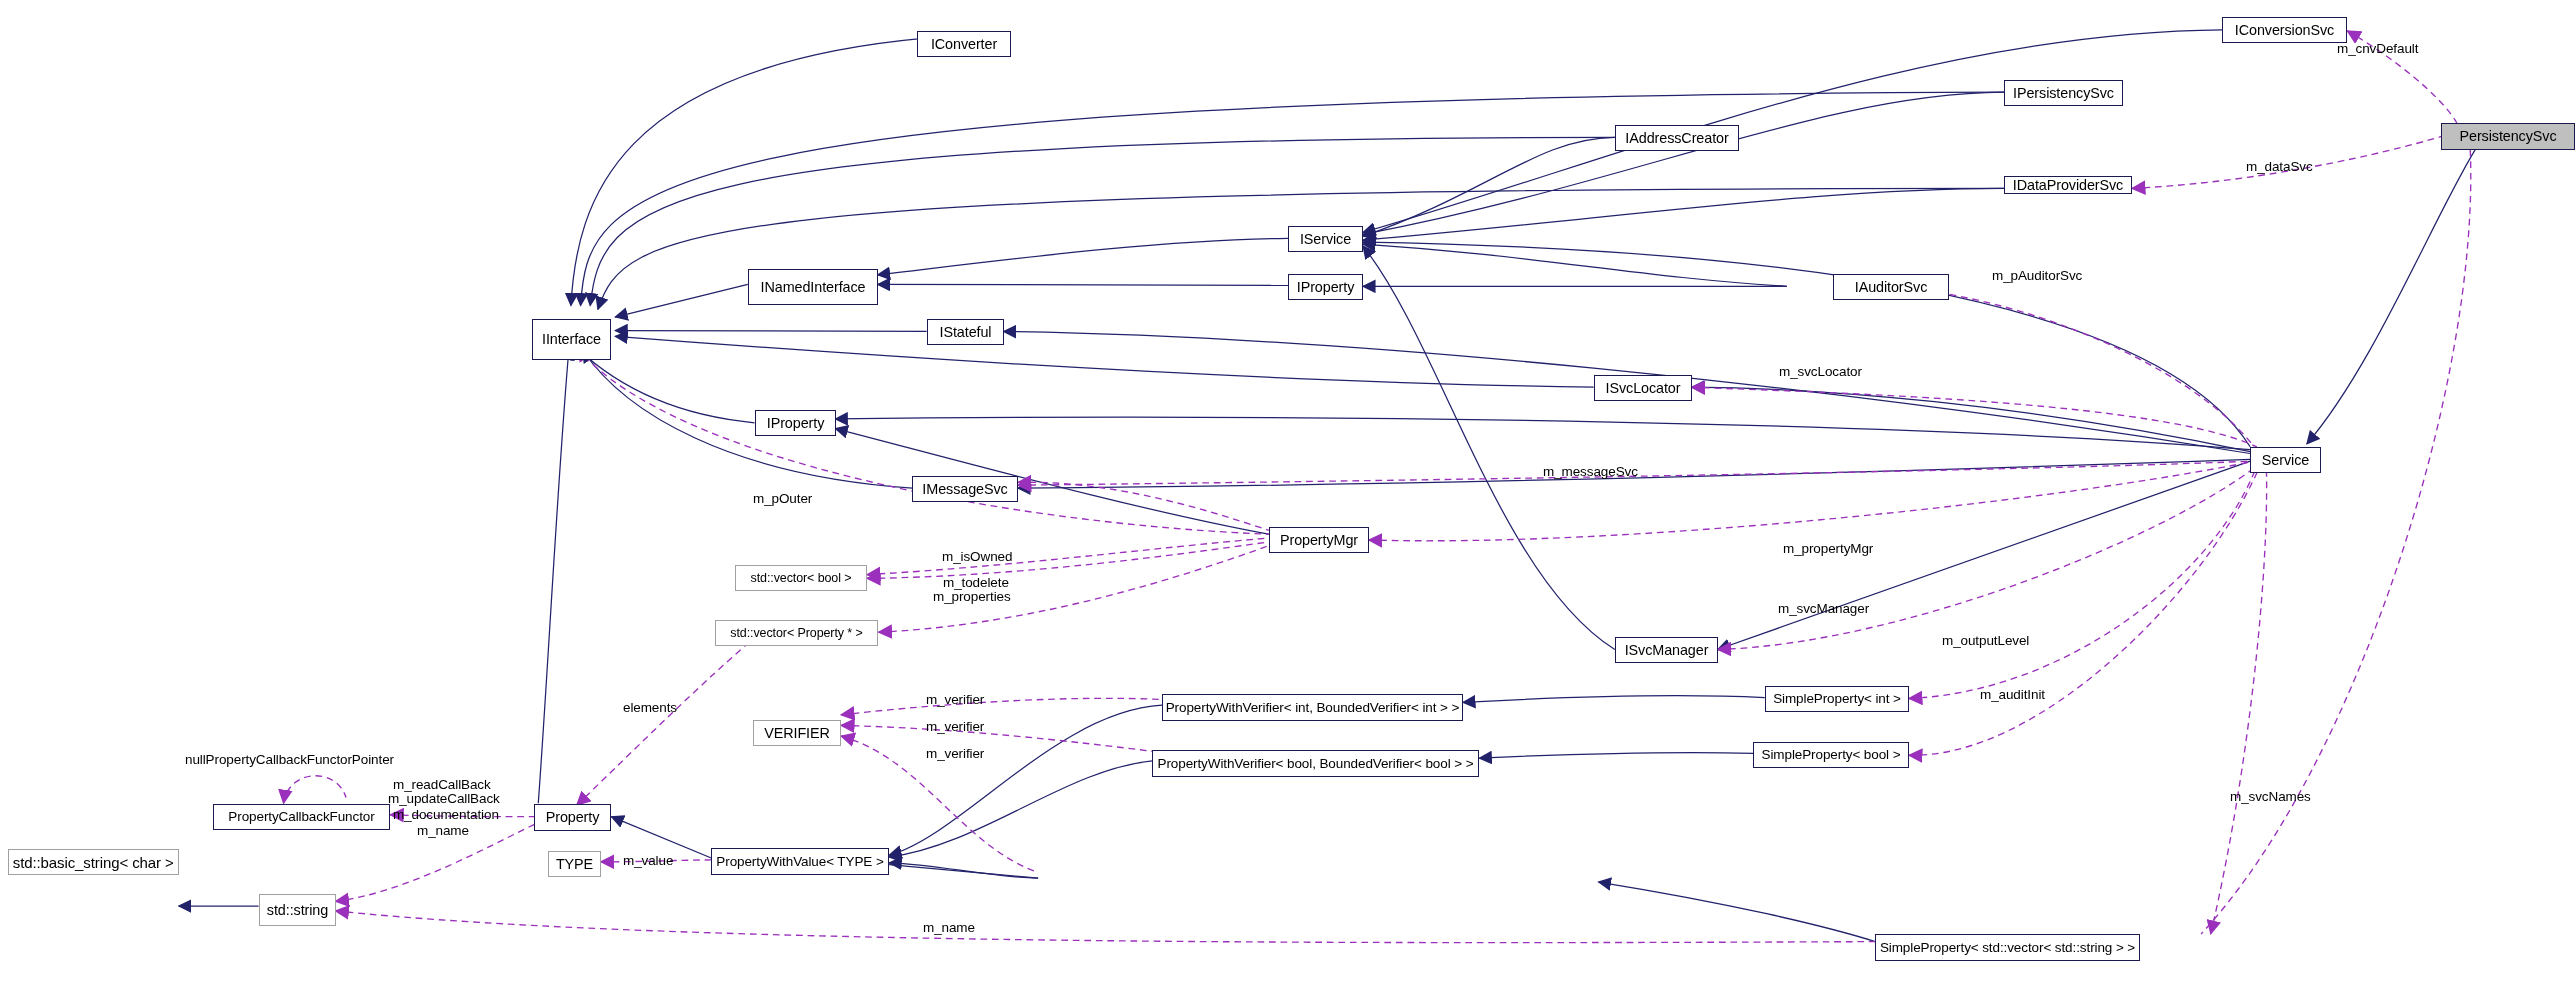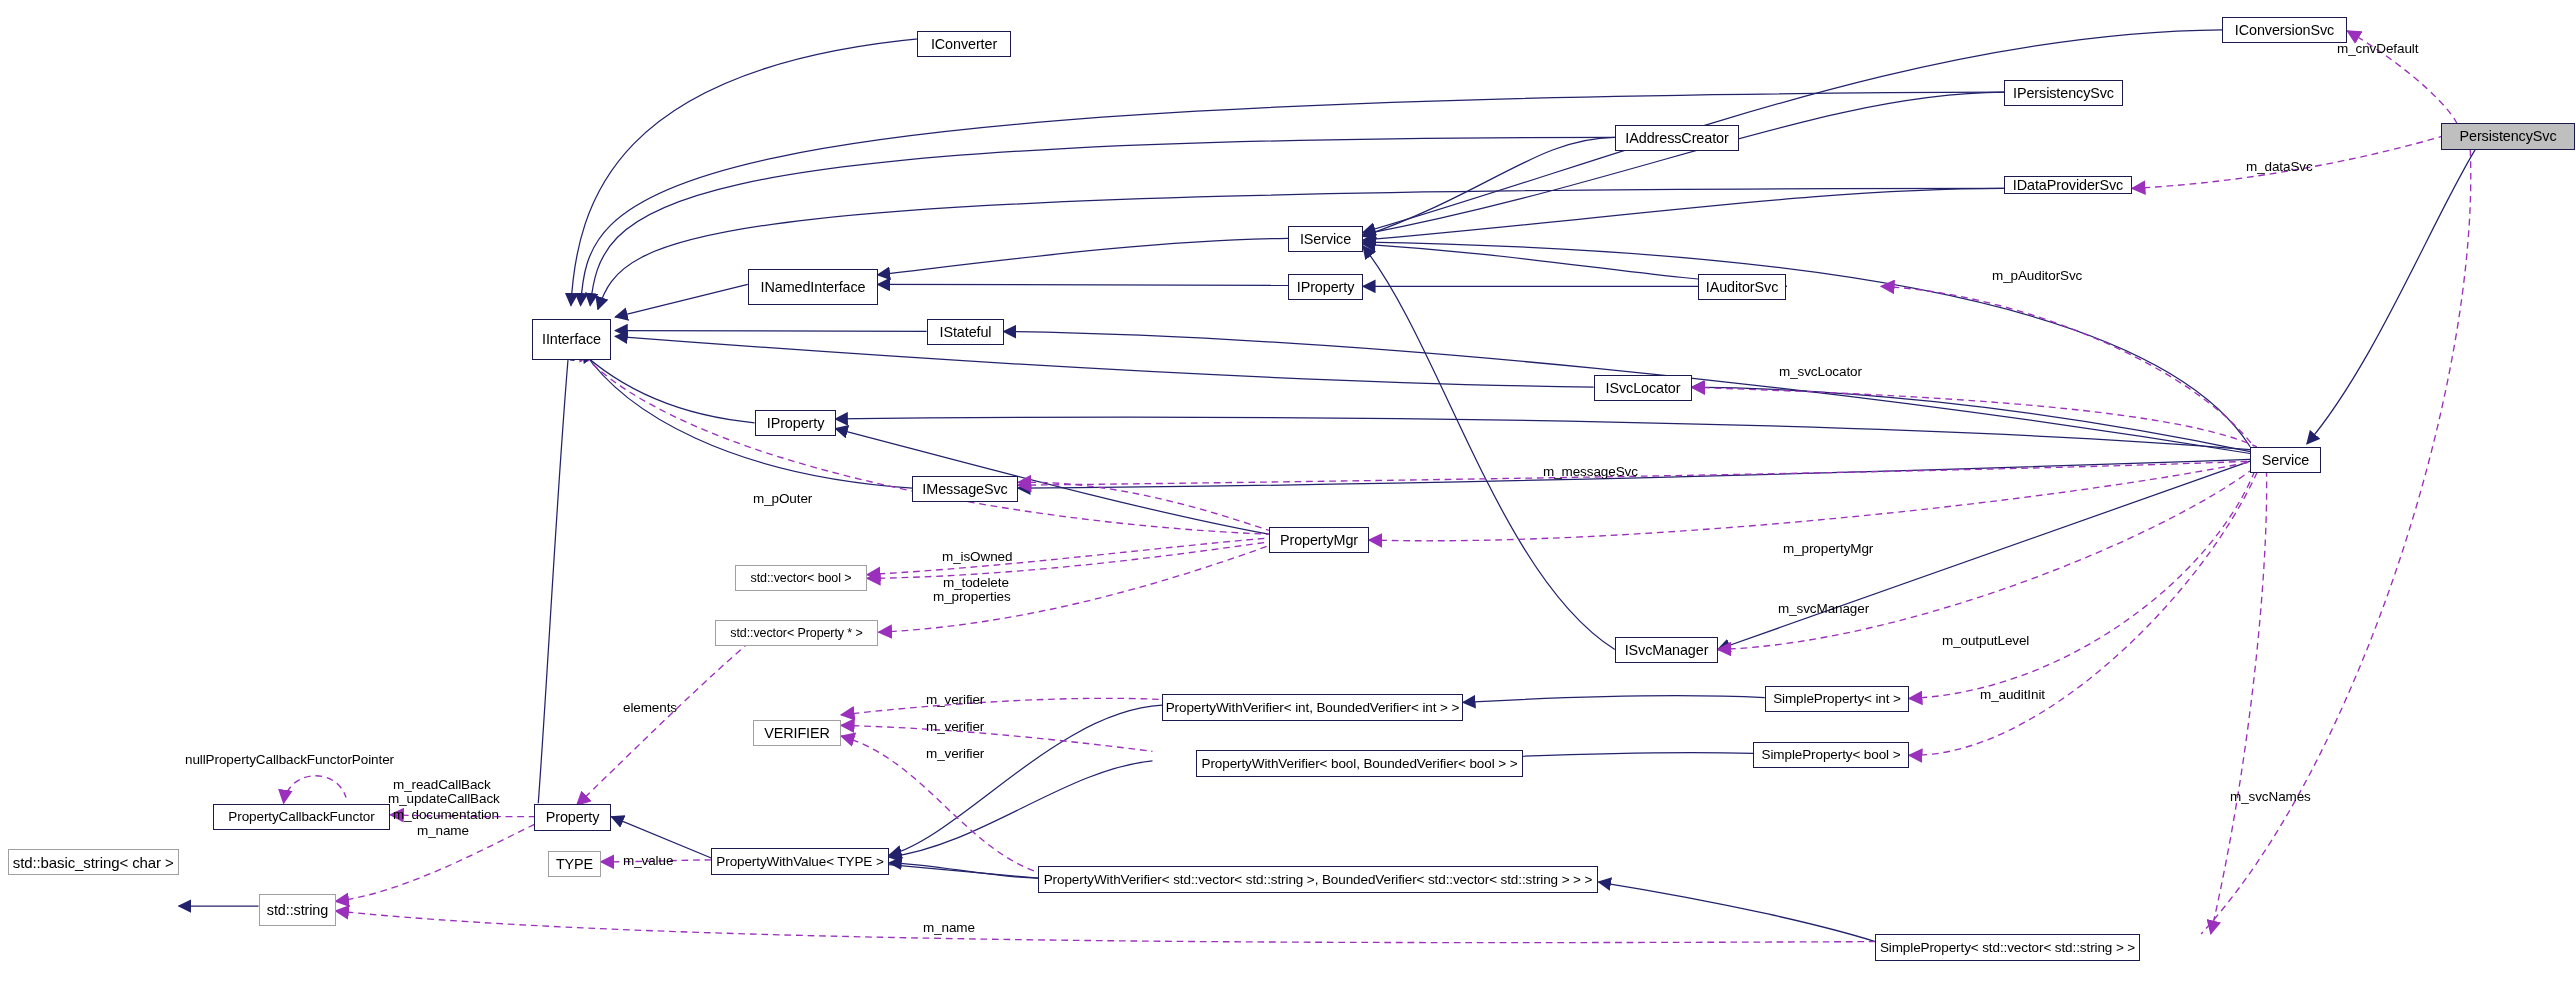--- a/index.html
+++ b/index.html
@@ -221,21 +221,21 @@
   <div class="node" style="left:1615px;top:125px;width:124px;height:26px">IAddressCreator</div>
 
   <div class="node" style="left:2004px;top:176px;width:128px;height:18px">IDataProviderSvc</div>
 
   <div class="node" style="left:1288px;top:226px;width:75px;height:26px">IService</div>
 
   <div class="node" style="left:748px;top:269px;width:130px;height:36px">INamedInterface</div>
 
   <div class="node" style="left:1288px;top:274px;width:75px;height:26px">IProperty</div>
 
-  <div class="node" style="left:1698px;top:274px;width:88px;height:26px">IAuditorSvc</div>
+  <div class="node" style="left:1833px;top:274px;width:116px;height:26px">IAuditorSvc</div>
 
   <div class="node" style="left:532px;top:319px;width:79px;height:41px">IInterface</div>
 
   <div class="node" style="left:927px;top:319px;width:77px;height:26px">IStateful</div>
 
   <div class="node" style="left:1594px;top:375px;width:98px;height:26px">ISvcLocator</div>
 
   <div class="node" style="left:755px;top:410px;width:81px;height:26px">IProperty</div>
 
   <div class="node" style="left:2250px;top:447px;width:71px;height:26px">Service</div>
@@ -249,33 +249,32 @@
   <div class="node gray-border" style="left:715px;top:620px;width:163px;height:26px;font-size:12.5px">std::vector&lt; Property * &gt;</div>
 
   <div class="node" style="left:1615px;top:637px;width:103px;height:26px">ISvcManager</div>
 
   <div class="node" style="left:1162px;top:694px;width:301px;height:27px;font-size:13.5px">PropertyWithVerifier&lt; int, BoundedVerifier&lt; int &gt; &gt;</div>
 
   <div class="node" style="left:1765px;top:686px;width:144px;height:26px;font-size:13.5px">SimpleProperty&lt; int &gt;</div>
 
   <div class="node gray-border" style="left:753px;top:720px;width:88px;height:26px">VERIFIER</div>
 
-  <div class="node" style="left:1196px;top:750px;width:327px;height:27px;font-size:13.5px">PropertyWithVerifier&lt; bool, BoundedVerifier&lt; bool &gt; &gt;</div>
+  <div class="node" style="left:1152px;top:750px;width:327px;height:27px;font-size:13.5px">PropertyWithVerifier&lt; bool, BoundedVerifier&lt; bool &gt; &gt;</div>
 
   <div class="node" style="left:1753px;top:742px;width:156px;height:26px;font-size:13.5px">SimpleProperty&lt; bool &gt;</div>
 
   <div class="node" style="left:213px;top:804px;width:177px;height:26px;font-size:13.5px">PropertyCallbackFunctor</div>
 
   <div class="node" style="left:534px;top:804px;width:77px;height:27px">Property</div>
 
   <div class="node gray-border" style="left:548px;top:851px;width:53px;height:26px">TYPE</div>
 
   <div class="node" style="left:711px;top:848px;width:178px;height:27px;font-size:13.5px">PropertyWithValue&lt; TYPE &gt;</div>
 
-  <div class="node" style="left:1038px;top:866px;width:560px;height:27px;font-size:13.5px">PropertyWithVerifier&lt; std::vector&lt; std::string &gt;, BoundedVerifier&lt; std::vector&lt; std::string &gt; &gt; &gt;</div>
 
   <div class="node gray-border" style="left:7.7px;top:849px;width:171px;height:26px;font-size:15px">std::basic_string&lt; char &gt;</div>
 
   <div class="node gray-border" style="left:259px;top:894px;width:77px;height:32px">std::string</div>
 
   <div class="node" style="left:1875px;top:934px;width:265px;height:27px;font-size:13.5px">SimpleProperty&lt; std::vector&lt; std::string &gt; &gt;</div>
 
   <div class="edge-label" style="left:2337px;top:42px">m_cnvDefault</div>
   <div class="edge-label" style="left:2246px;top:160px">m_dataSvc</div>
   <div class="edge-label" style="left:1992px;top:269px">m_pAuditorSvc</div>

